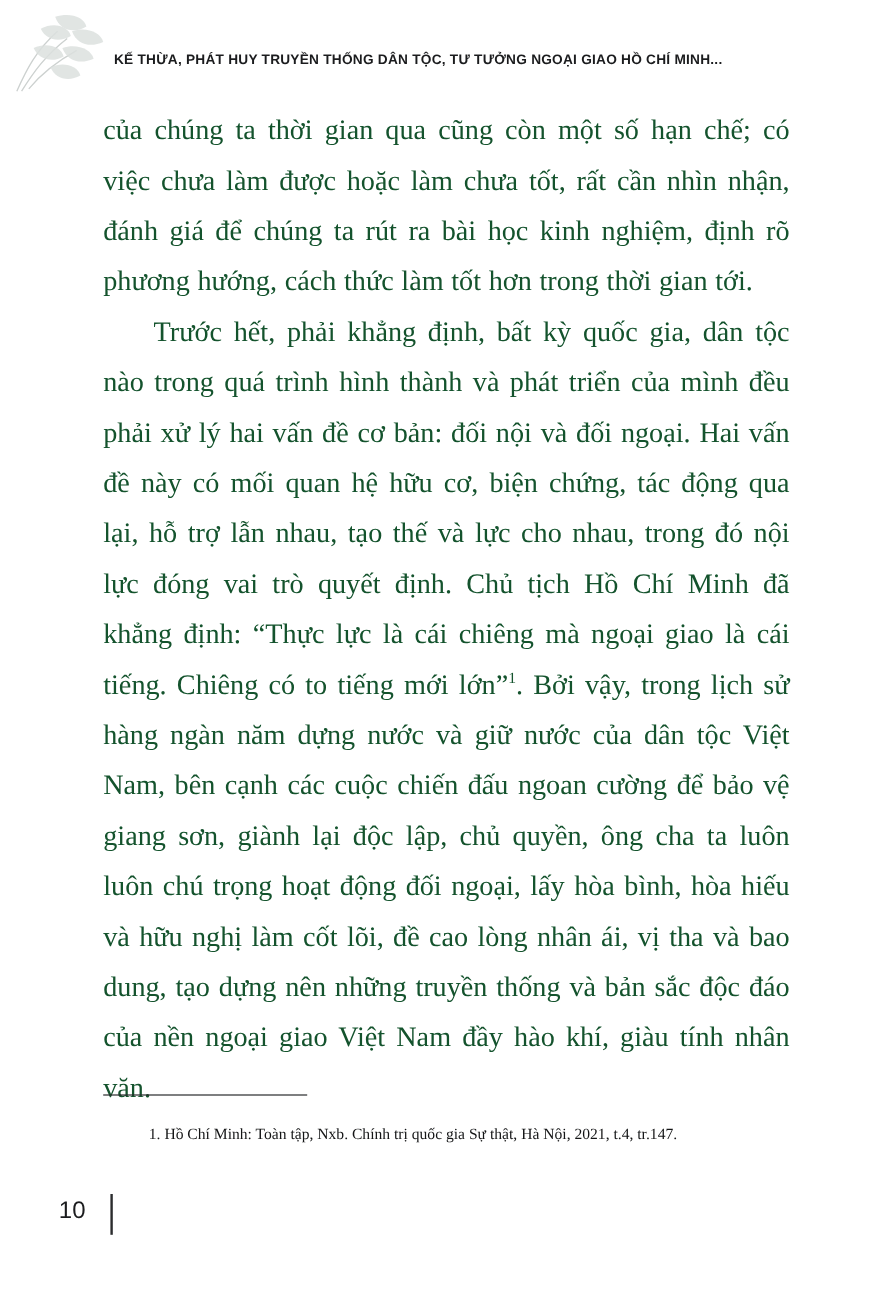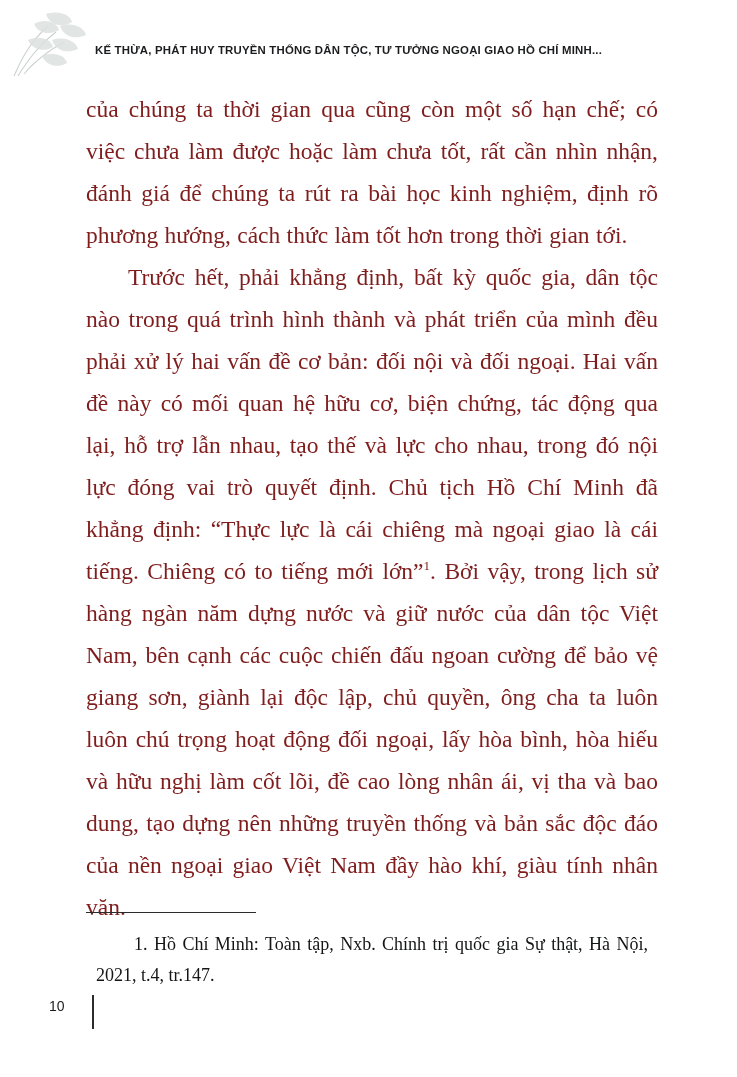--- a/index.html
+++ b/index.html
@@ -53,21 +53,21 @@
     top: 88px;
     width: 572px;
   }
 
   p.body-par {
     margin: 0;
     font-size: 23.5px;
     line-height: 42px;
     text-align: justify;
     text-justify: inter-word;
-    color: #7f1d1d;
+    color: #14532d;
     word-spacing: 0.5px;
   }
 
   p.body-par.indent {
     text-indent: 42px;
   }
 
   .ital {
   }
 
@@ -85,34 +85,34 @@
   }
 
   .fn-rule {
     width: 170px;
     height: 1px;
     background: #2a2b2d;
     margin: 0 0 16px 0;
   }
 
   p.footnote {
-    margin: 10px;
-    font-size: 18px;
+    margin: 0;
+    font-size: 13px;
     line-height: 31px;
     text-align: justify;
     text-indent: 38px;
     color: #141516;
   }
 
   .folio {
     position: absolute;
     left: 49px;
     top: 998px;
     font-family: "Liberation Sans", sans-serif;
-    font-size: 14px;
+    font-size: 20px;
     color: #1b1c1e;
   }
 
   .folio-rule {
     position: absolute;
     left: 92px;
     top: 995px;
     width: 2px;
     height: 34px;
     background: #2b2c2e;

